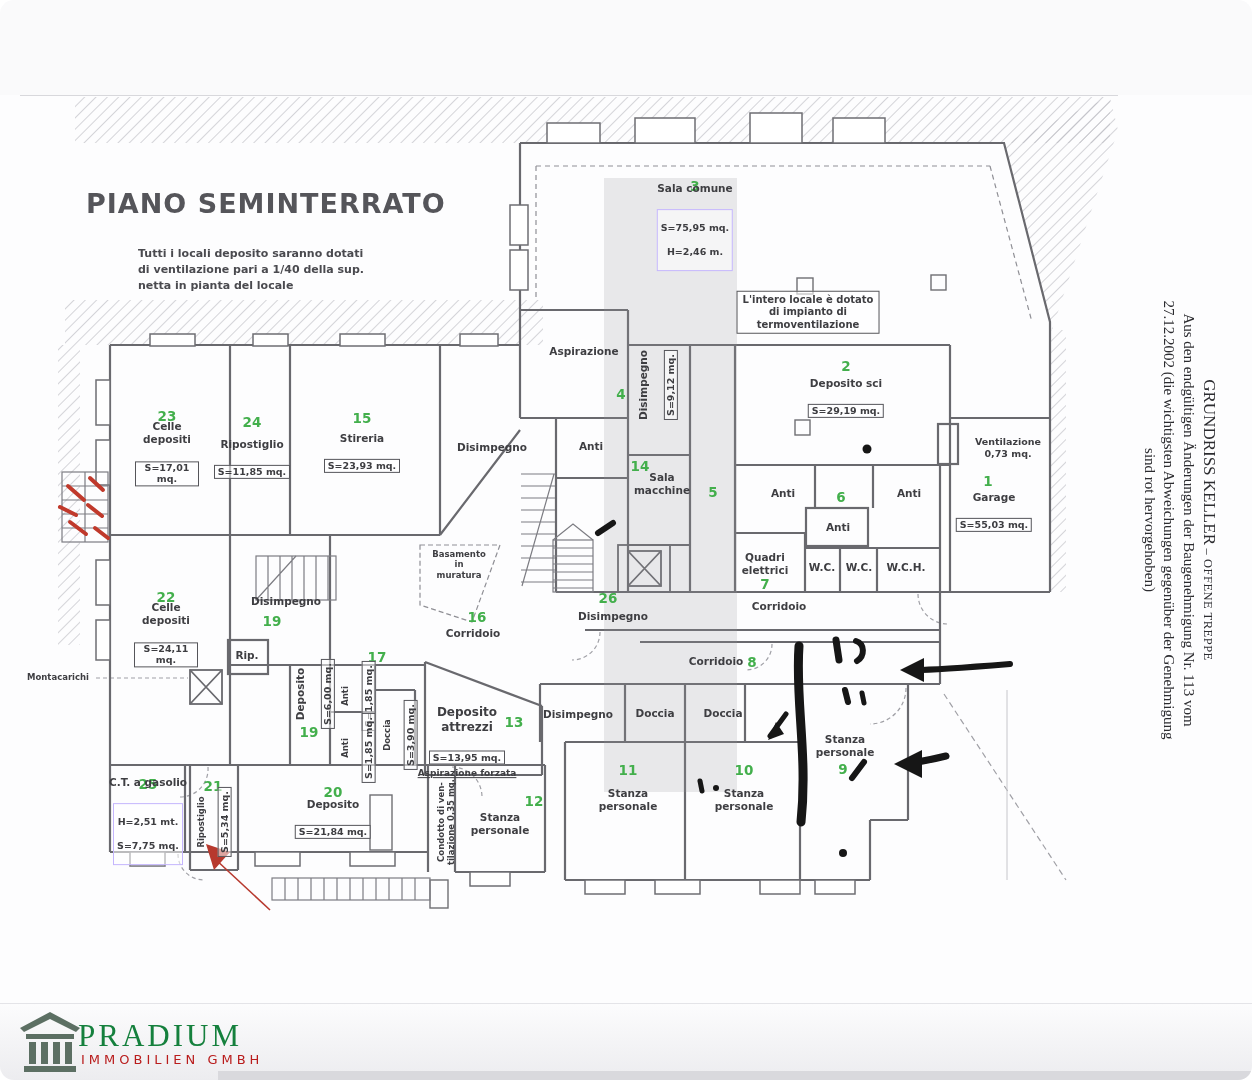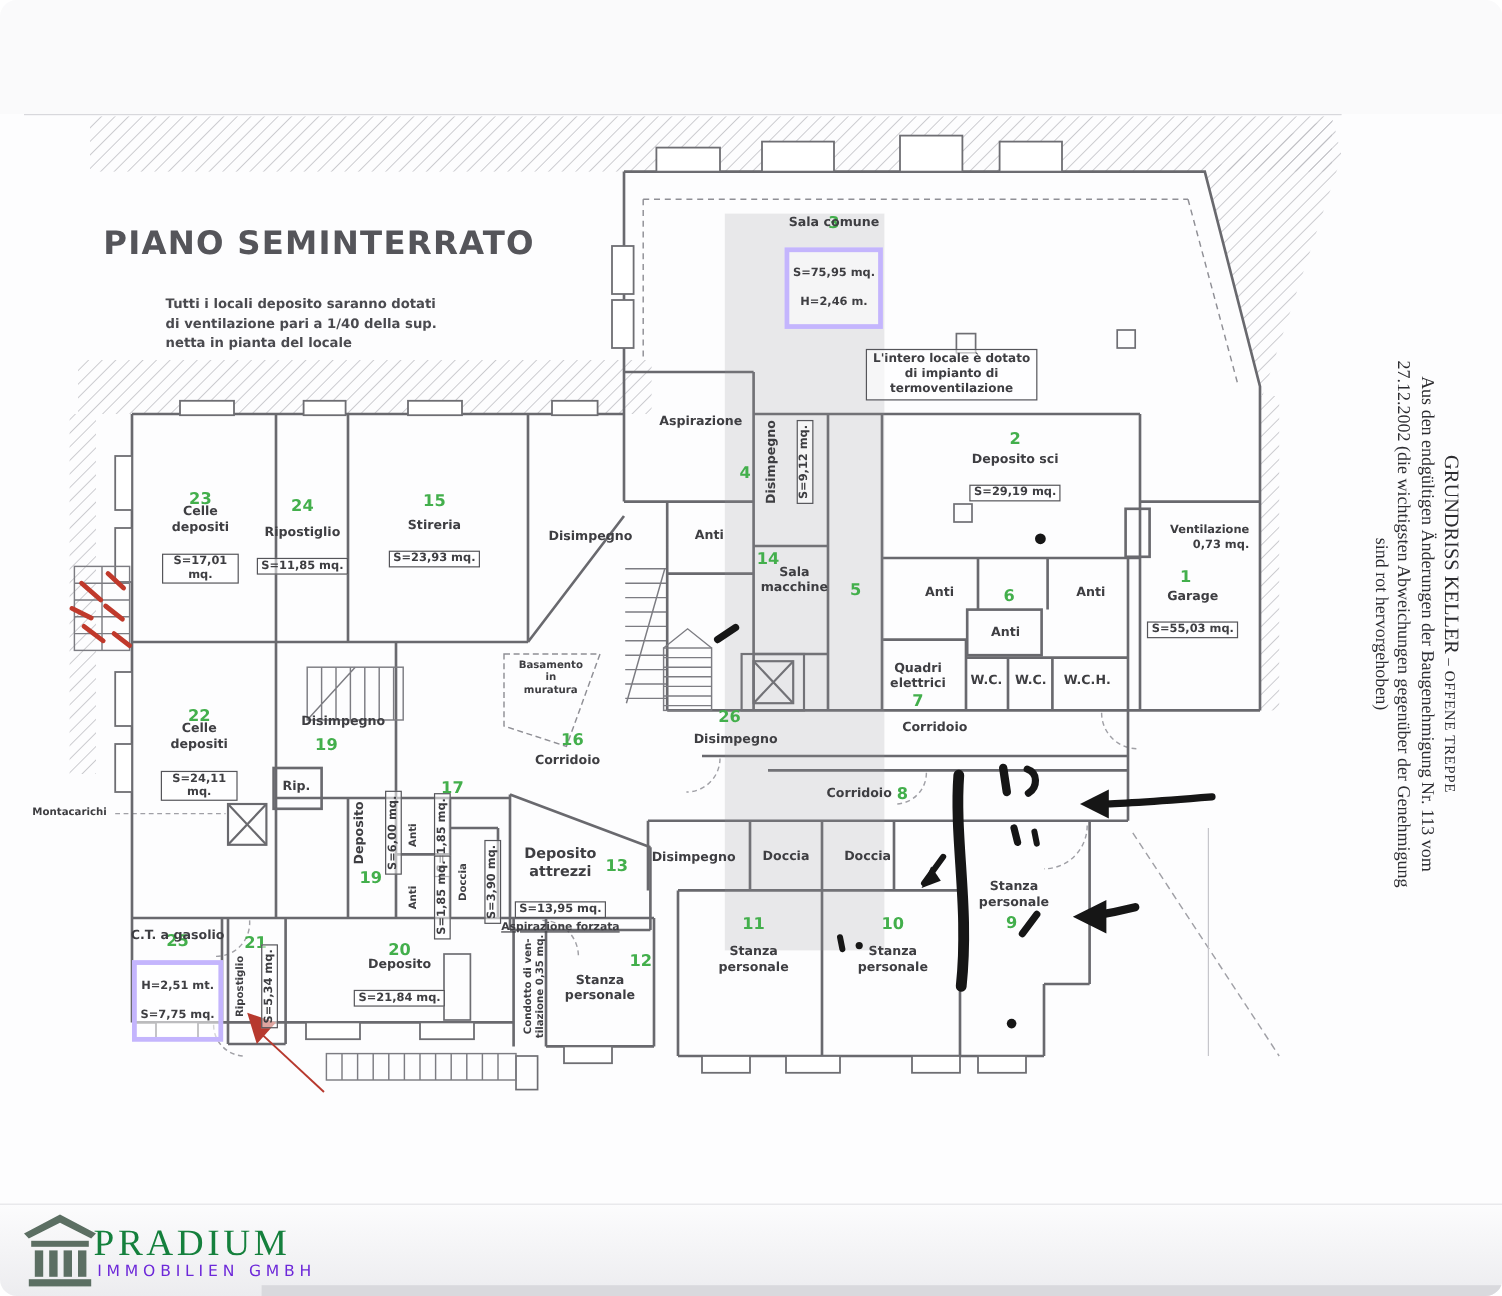--- a/index.html
+++ b/index.html
@@ -12,48 +12,48 @@
   .title{position:absolute;left:86px;top:188px;font-size:27px;font-weight:700;color:#55555a;
          letter-spacing:1px;}
   .plannote{position:absolute;left:138px;top:246px;font-size:11px;font-weight:700;color:#4a4a4f;
             line-height:1.45;white-space:pre-line;}
   
   .lb{position:absolute;transform:translate(-50%,-50%);text-align:center;font-weight:700;
       font-size:10.5px;line-height:1.25;color:#3e3e42;white-space:pre-line;}
   .lb .nm{white-space:pre-line;}
   .lb .area{display:inline-block;border:1px solid #55555a;padding:0 3px;font-size:9.5px;
             background:rgba(255,255,255,.55);margin-top:1px;white-space:pre-line;}
-  .lb .bx2{display:inline-block;border:4px solid #c4b5fd;padding:0 3px;font-size:9.5px;
+  .lb .bx2{display:inline-block;border:1px solid #c4b5fd;padding:0 3px;font-size:9.5px;
            background:rgba(255,255,255,.55);margin-top:1px;}
   .lb.v{transform:translate(-50%,-50%) rotate(-90deg);}
   .lb.sm{font-size:8.5px;}
   .lb.ul .nm{text-decoration:underline;margin-top:24px;}
-  .lb.la{text-align:right;transform:translate(0,-50%);}
+  .lb.la{text-align:center;transform:translate(0,-50%);}
   .gn{position:absolute;transform:translate(-50%,-50%);color:#43af4c;font-size:13.5px;
       font-weight:700;}
-  .notebox{font-size:10px;}
+  .notebox{font-size:10px;margin-left:15px;}
   .notebox .bx{border:1px solid #55555a;padding:2px 5px;background:rgba(255,255,255,.6);
                white-space:pre-line;}
   .wm-band{position:absolute;left:604px;top:178px;width:133px;height:614px;
            background:rgba(150,150,156,.20);}
   .rednote{position:absolute;left:276px;top:903px;font-size:12px;font-weight:700;color:#b7392e;
            line-height:1.3;white-space:pre-line;}
   
   .side{position:absolute;left:1180px;top:520px;width:545px;transform:translate(-50%,-50%) rotate(90deg);
         text-align:center;font-family:"Liberation Serif","DejaVu Serif",serif;color:#2c2c30;
         font-size:15px;line-height:1.3;}
   .side .t1{font-size:17px;}
   .side .t1 .sc{font-size:12.5px;letter-spacing:.5px;}
   
   .footer{position:absolute;left:0;top:1003px;width:1252px;height:77px;
           background:linear-gradient(180deg,#fcfcfd,#ececef);border-top:1px solid #e4e4e8;}
   .botbar{position:absolute;left:218px;top:1071px;width:1034px;height:9px;background:#d9d9dd;}
   .brand{position:absolute;left:78px;top:1018px;font-family:"Liberation Serif","DejaVu Serif",serif;
          font-size:31px;color:#15803d;letter-spacing:3px;}
-  .brandsub{position:absolute;left:81px;top:1052px;font-size:13px;color:#6d28d9;
+  .brandsub{position:absolute;left:81px;top:1052px;font-size:13px;color:#b91c1c;
             letter-spacing:4px;}
 </style>
 </head>
 <body>
 
 <div id="stage">
   <div class="topstrip"></div>
   <div class="topline"></div>
 
   <svg width="1252" height="1080" viewBox="0 0 1252 1080">

